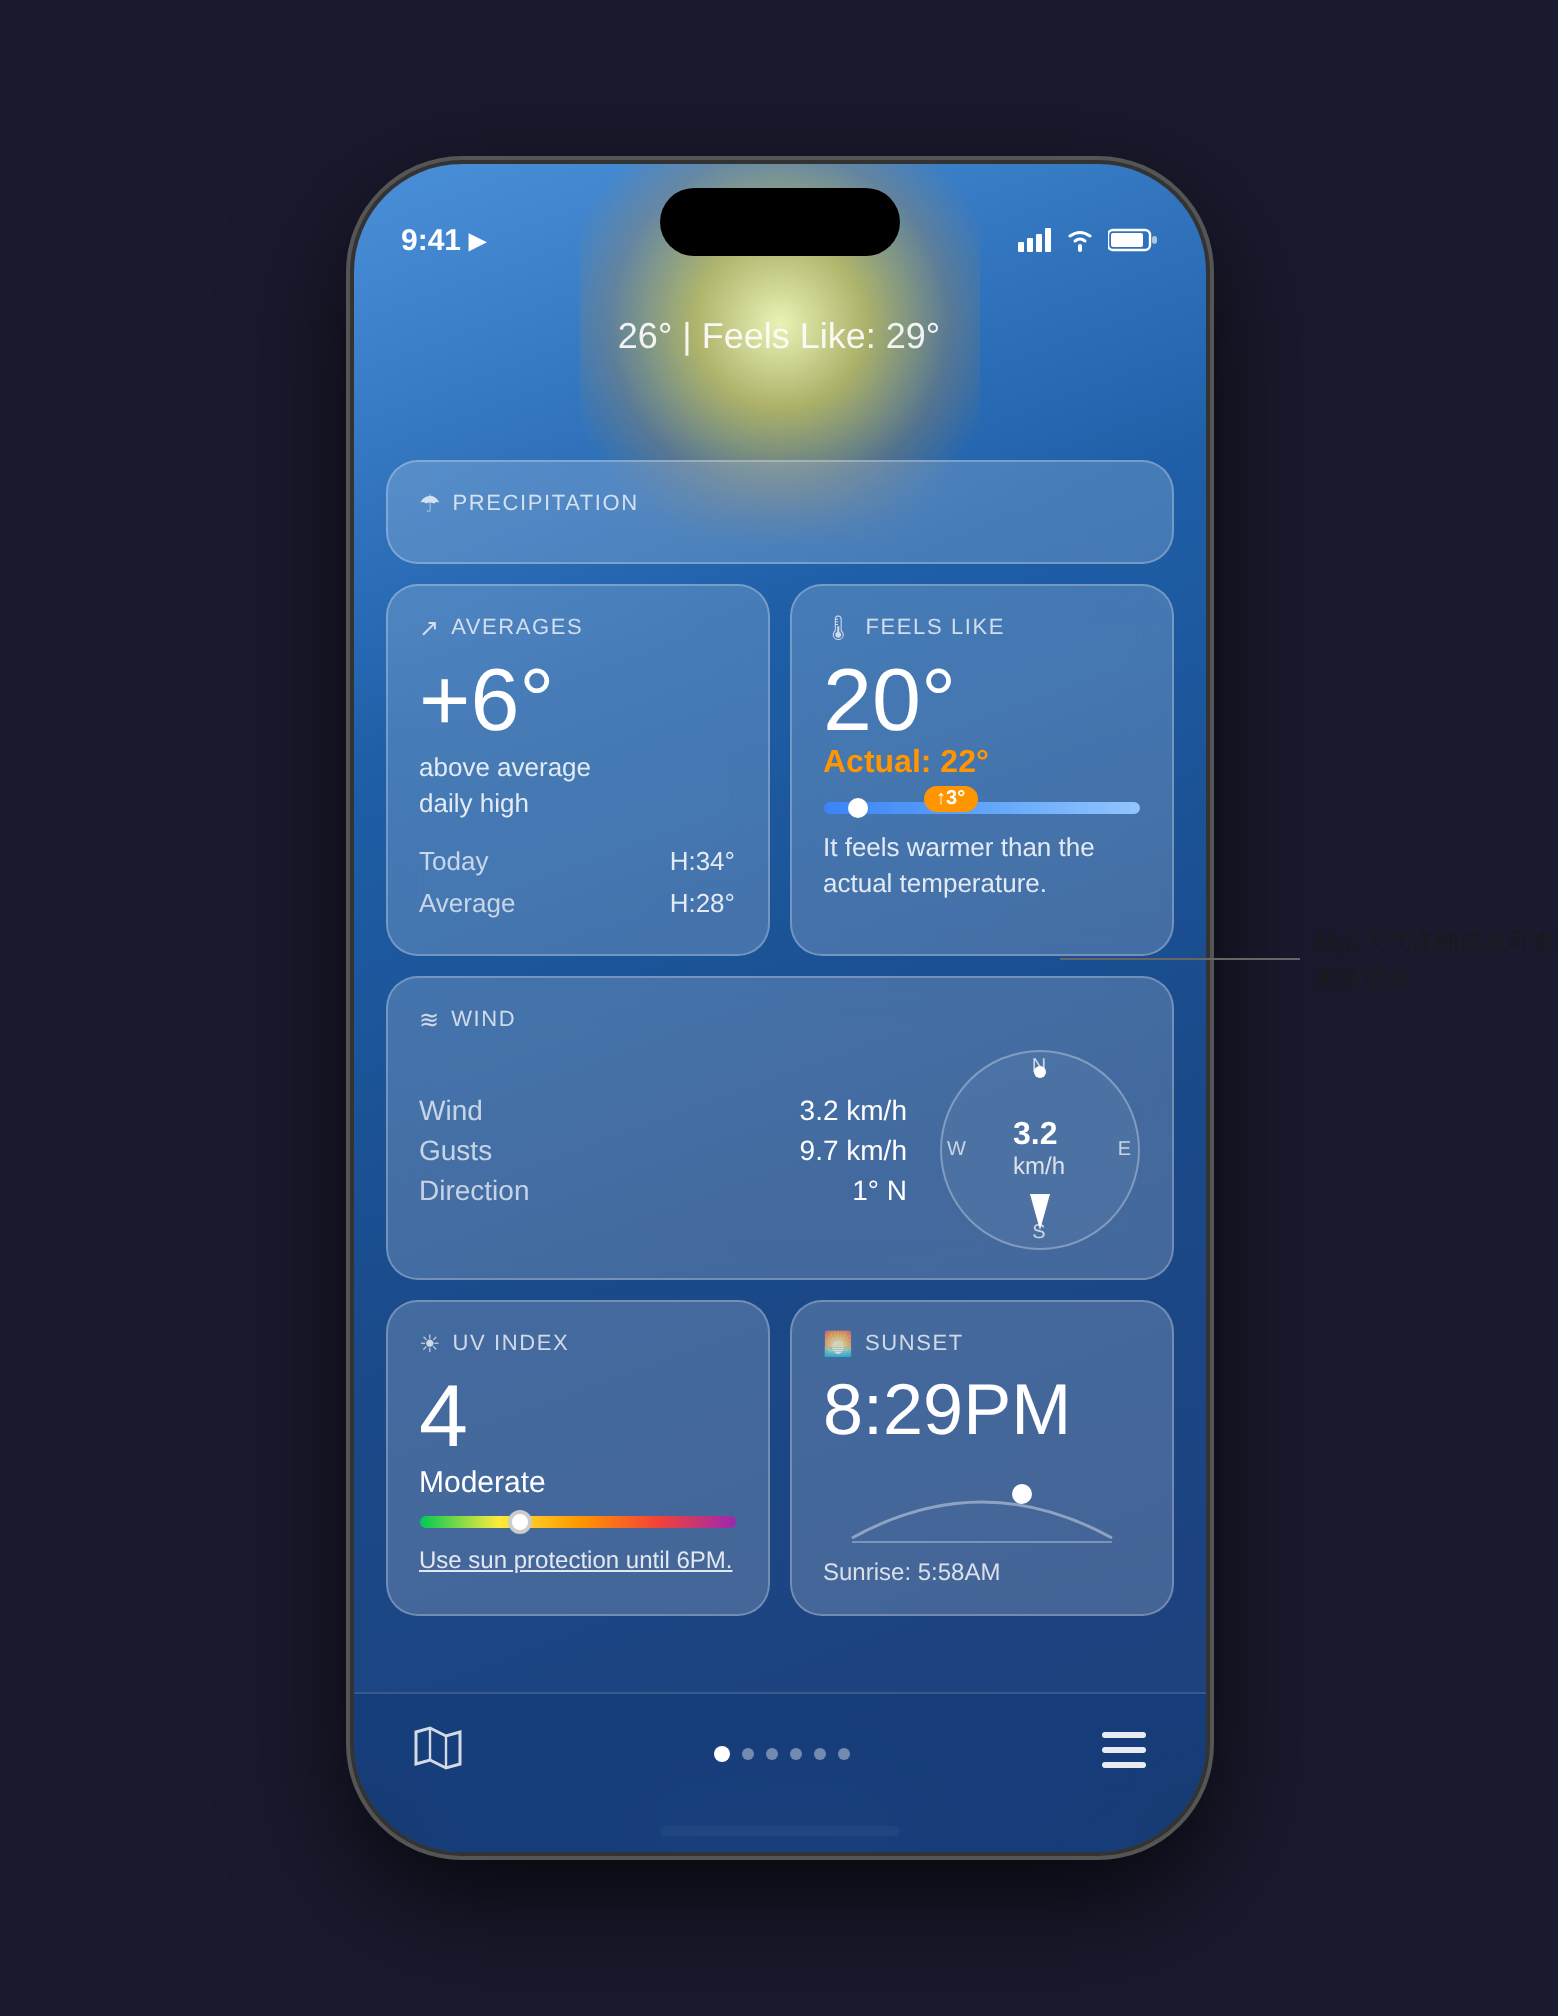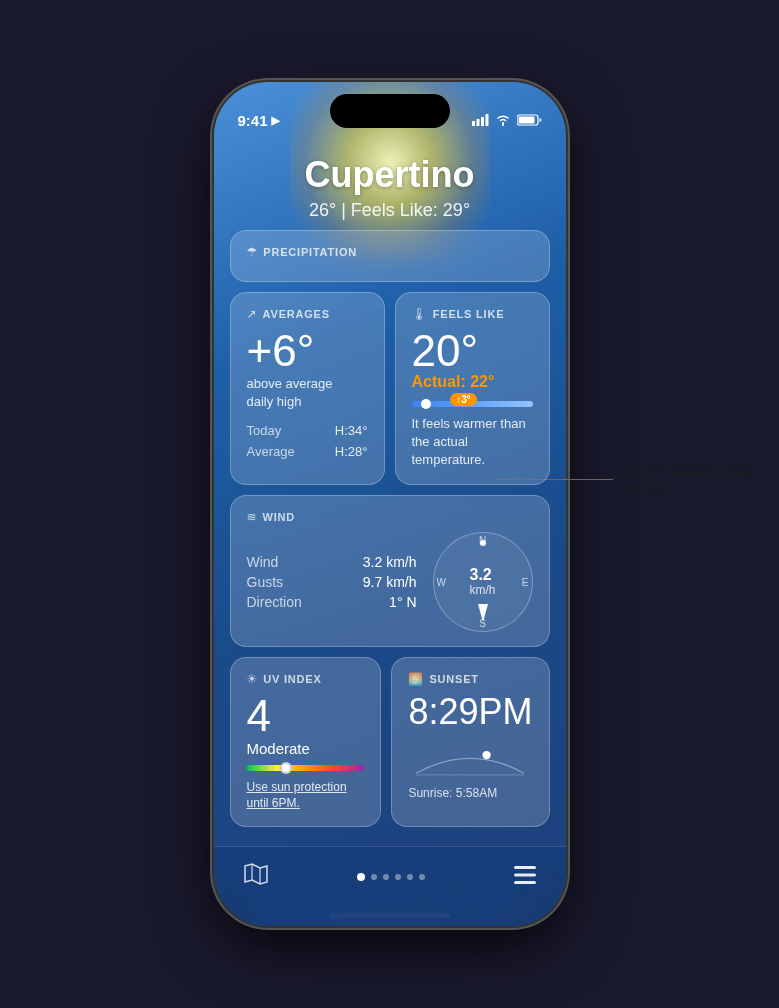--- a/index.html
+++ b/index.html
@@ -7,21 +7,21 @@
       width: 779px;
       height: 1008px;
       background: #1a1a2e;
       display: flex;
       justify-content: center;
       align-items: center;
       font-family: -apple-system, 'SF Pro Display', 'Helvetica Neue', sans-serif;
       overflow: hidden;
     }
     .phone-frame {
-      width: 352px;
+      width: 426px;
       height: 844px;
       background: linear-gradient(160deg, #4a90d9 0%, #1e5fa8 30%, #1a4a8a 60%, #1e3f7a 100%);
       border-radius: 54px;
       position: relative;
       overflow: hidden;
       box-shadow: 0 0 0 2px #333, 0 0 0 4px #555, 0 20px 60px rgba(0,0,0,0.8);
     }
     
     .sun-glow {
       position: absolute;
@@ -115,21 +115,21 @@
     }
     .card-header {
       display: flex;
       align-items: center;
       gap: 6px;
       margin-bottom: 8px;
     }
     .card-label {
       color: rgba(255,255,255,0.75);
       font-size: 11px;
-      font-weight: 700;
+      font-weight: 400;
       letter-spacing: 0.8px;
       text-transform: uppercase;
     }
     
     .precipitation-card {
       padding: 14px 16px;
     }
     
     .two-col {
       display: flex;
@@ -462,21 +462,20 @@
 
         <svg width="25" height="12" viewBox="0 0 25 12">
           <rect x="0" y="1" width="21" height="10" rx="2.5" stroke="white" stroke-width="1.2" fill="none"></rect>
           <rect x="1.5" y="2.5" width="16" height="7" rx="1" fill="white"></rect>
           <rect x="22" y="4" width="2.5" height="4" rx="1.2" fill="white" opacity="0.6"></rect>
         </svg>
       </div>
     </div>
 
     <div class="weather-header">
-      <div class="city-name">Cupertino</div>
       <div class="temp-feels">26° | Feels Like: 29°</div>
     </div>
 
     <div class="cards-container">
 
       <div class="card precipitation-card">
         <div class="card-header">
           <span style="color:rgba(255,255,255,0.75); font-size:12px;">☂</span>
           <span class="card-label">PRECIPITATION</span>
         </div>

